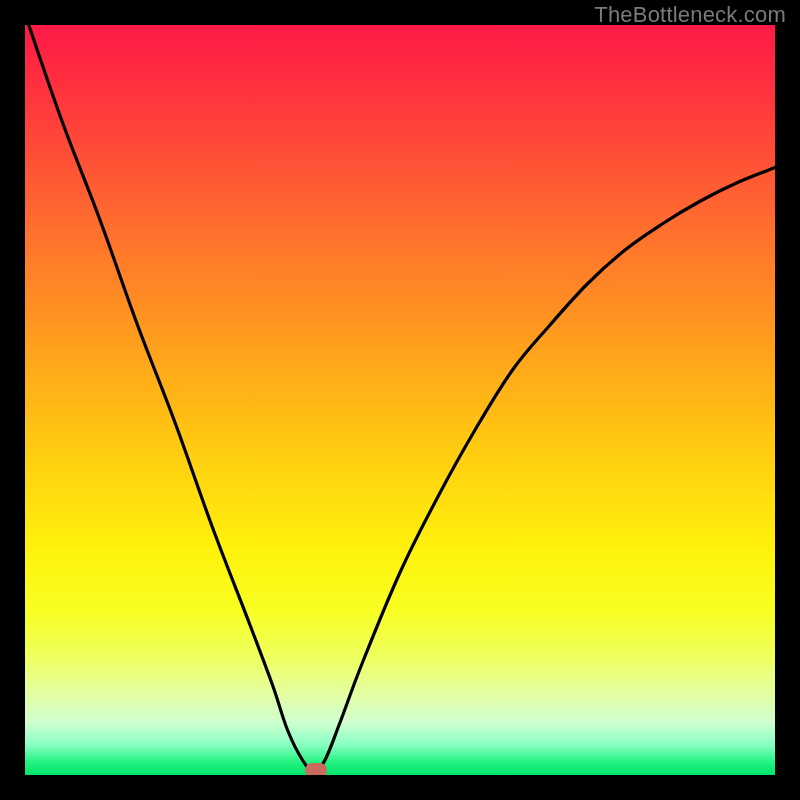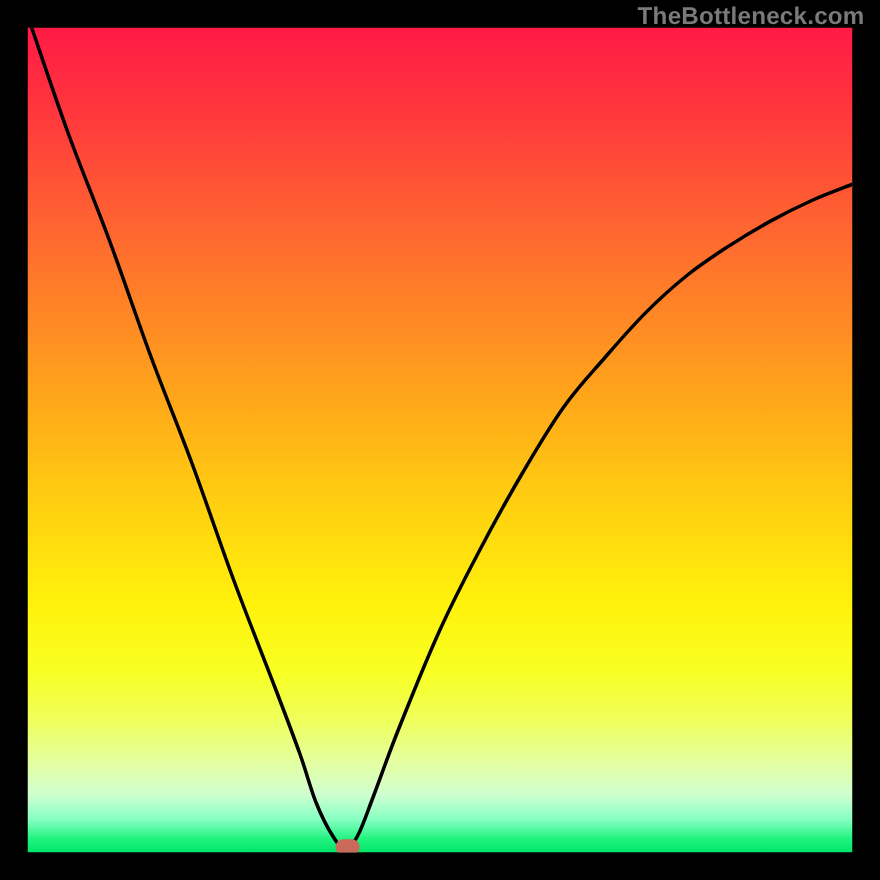--- a/index.html
+++ b/index.html
@@ -16,21 +16,21 @@
     width: 800px;
     height: 800px;
     background: #000;
   }
   .watermark {
     position: absolute;
     top: 2px;
     right: 14px;
     color: #7a7a7a;
     font-size: 22px;
-    font-weight: 700;
+    font-weight: 400;
     letter-spacing: 0.2px;
     z-index: 10;
   }
   .plot-area {
     position: absolute;
     left: 25px;
     top: 25px;
     width: 750px;
     height: 750px;
     overflow: hidden;

